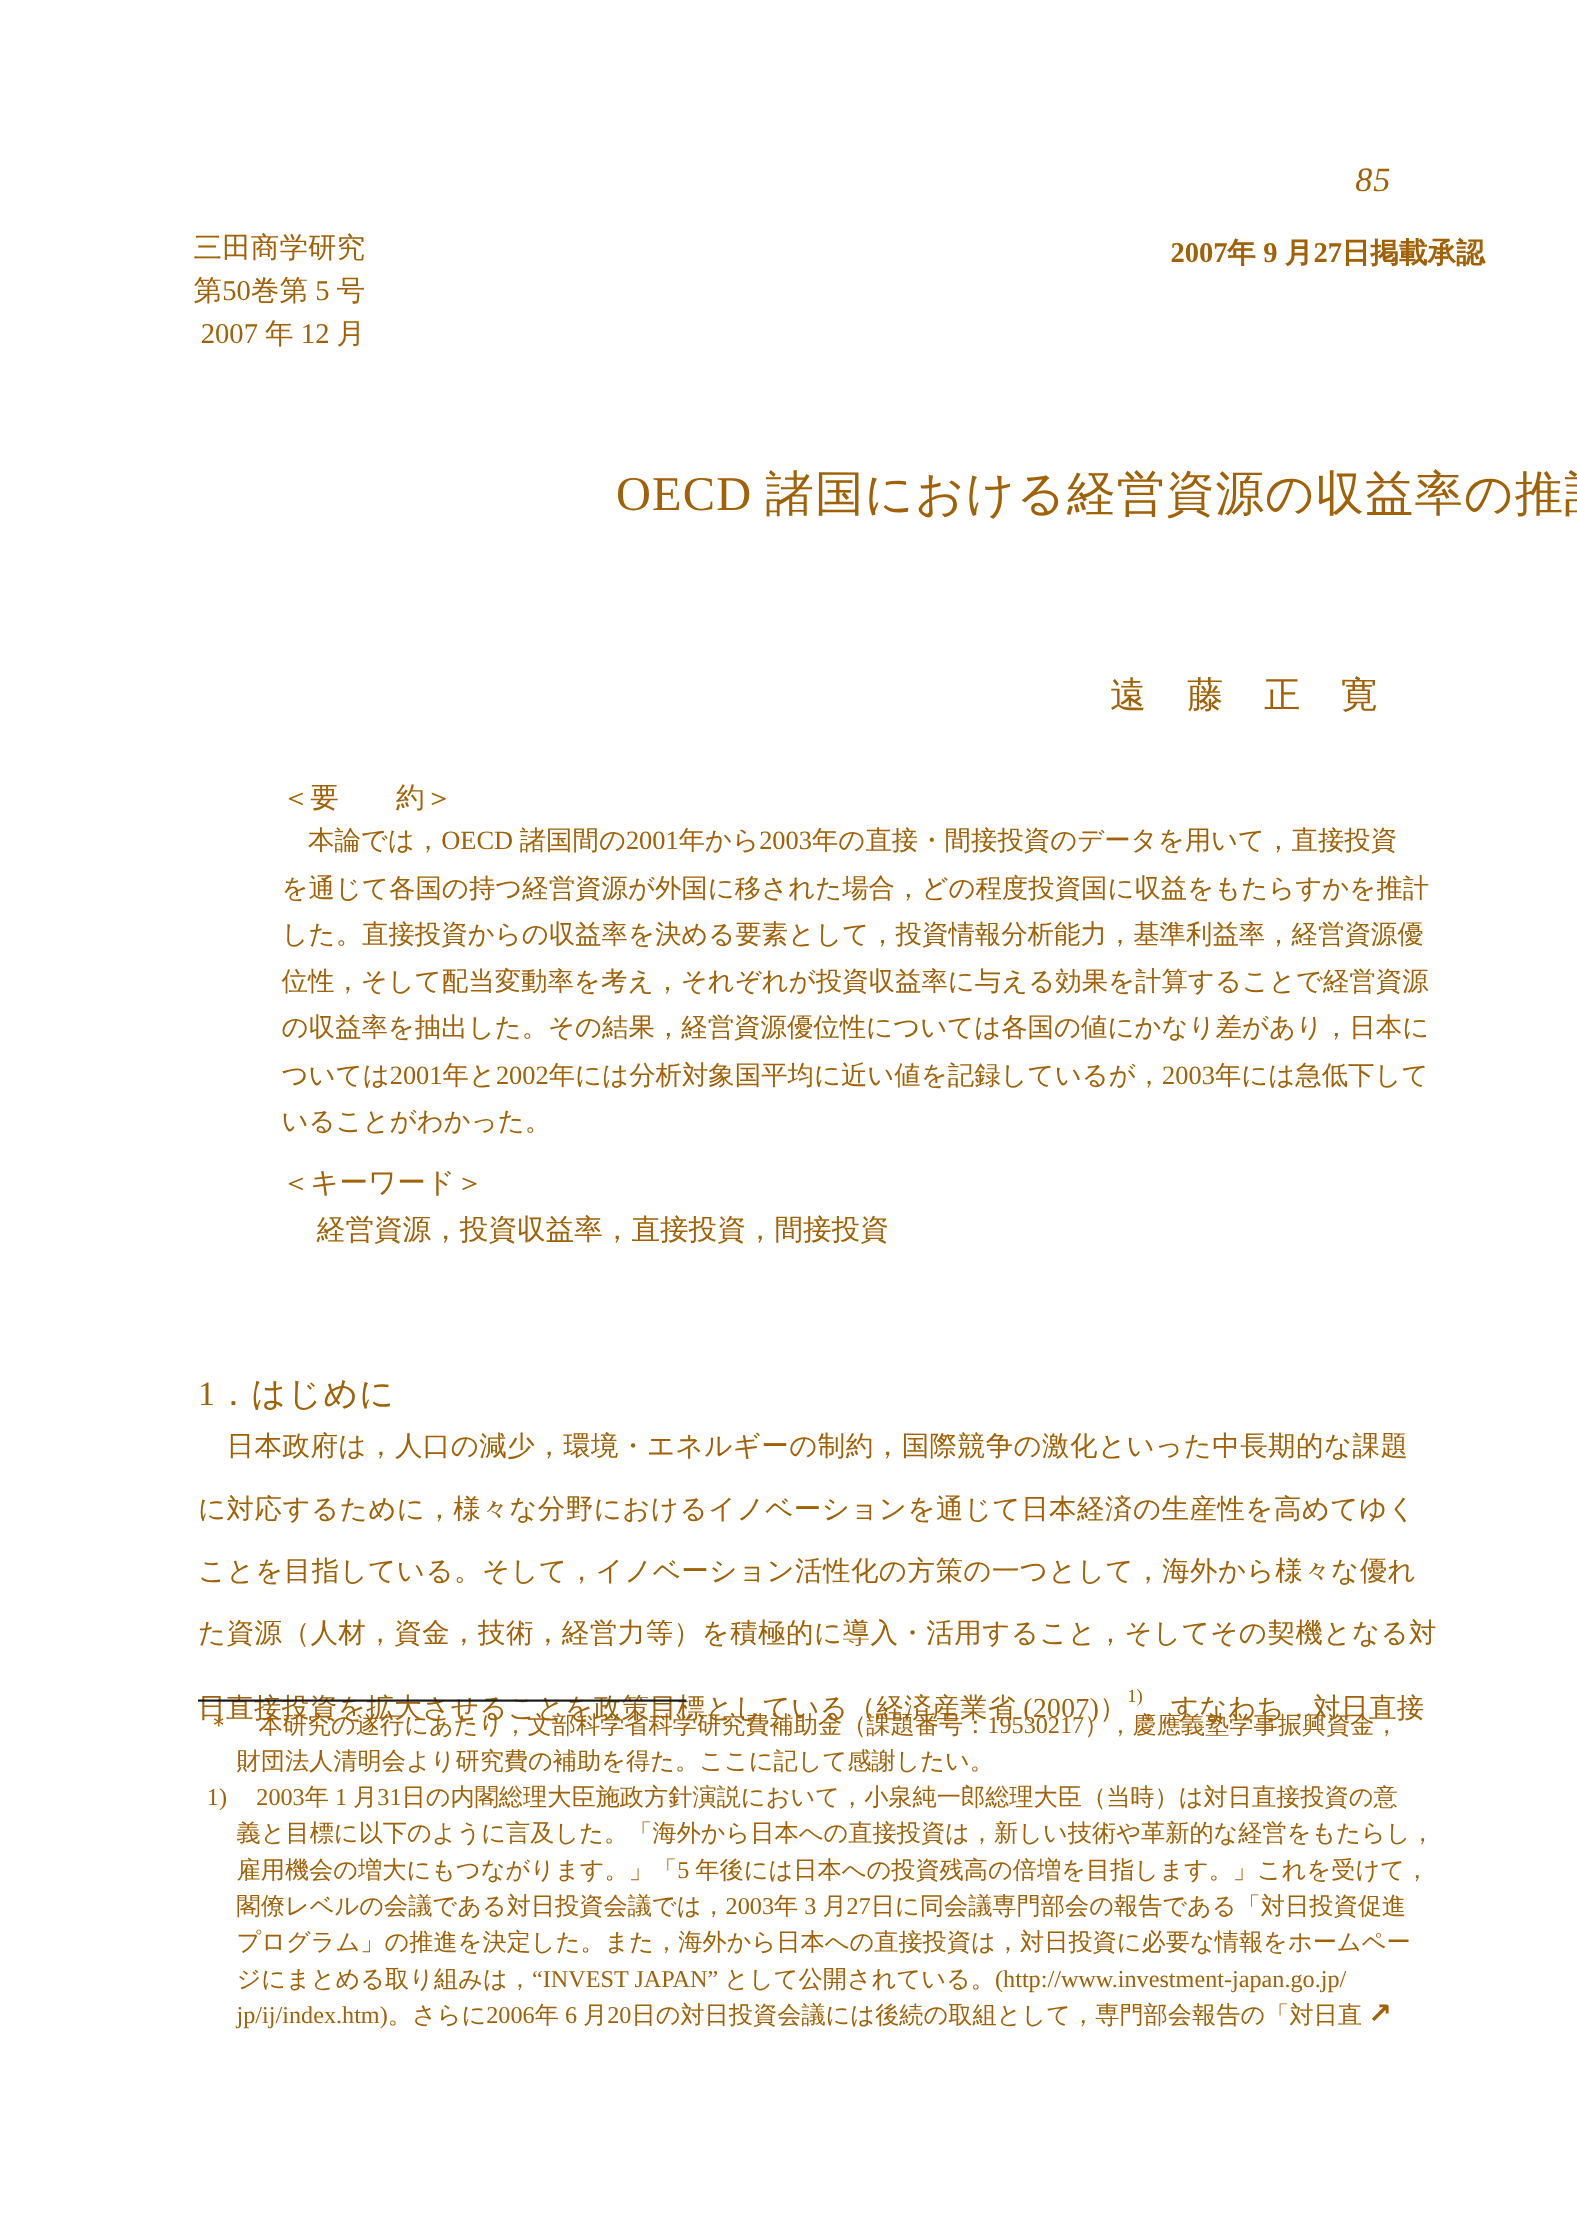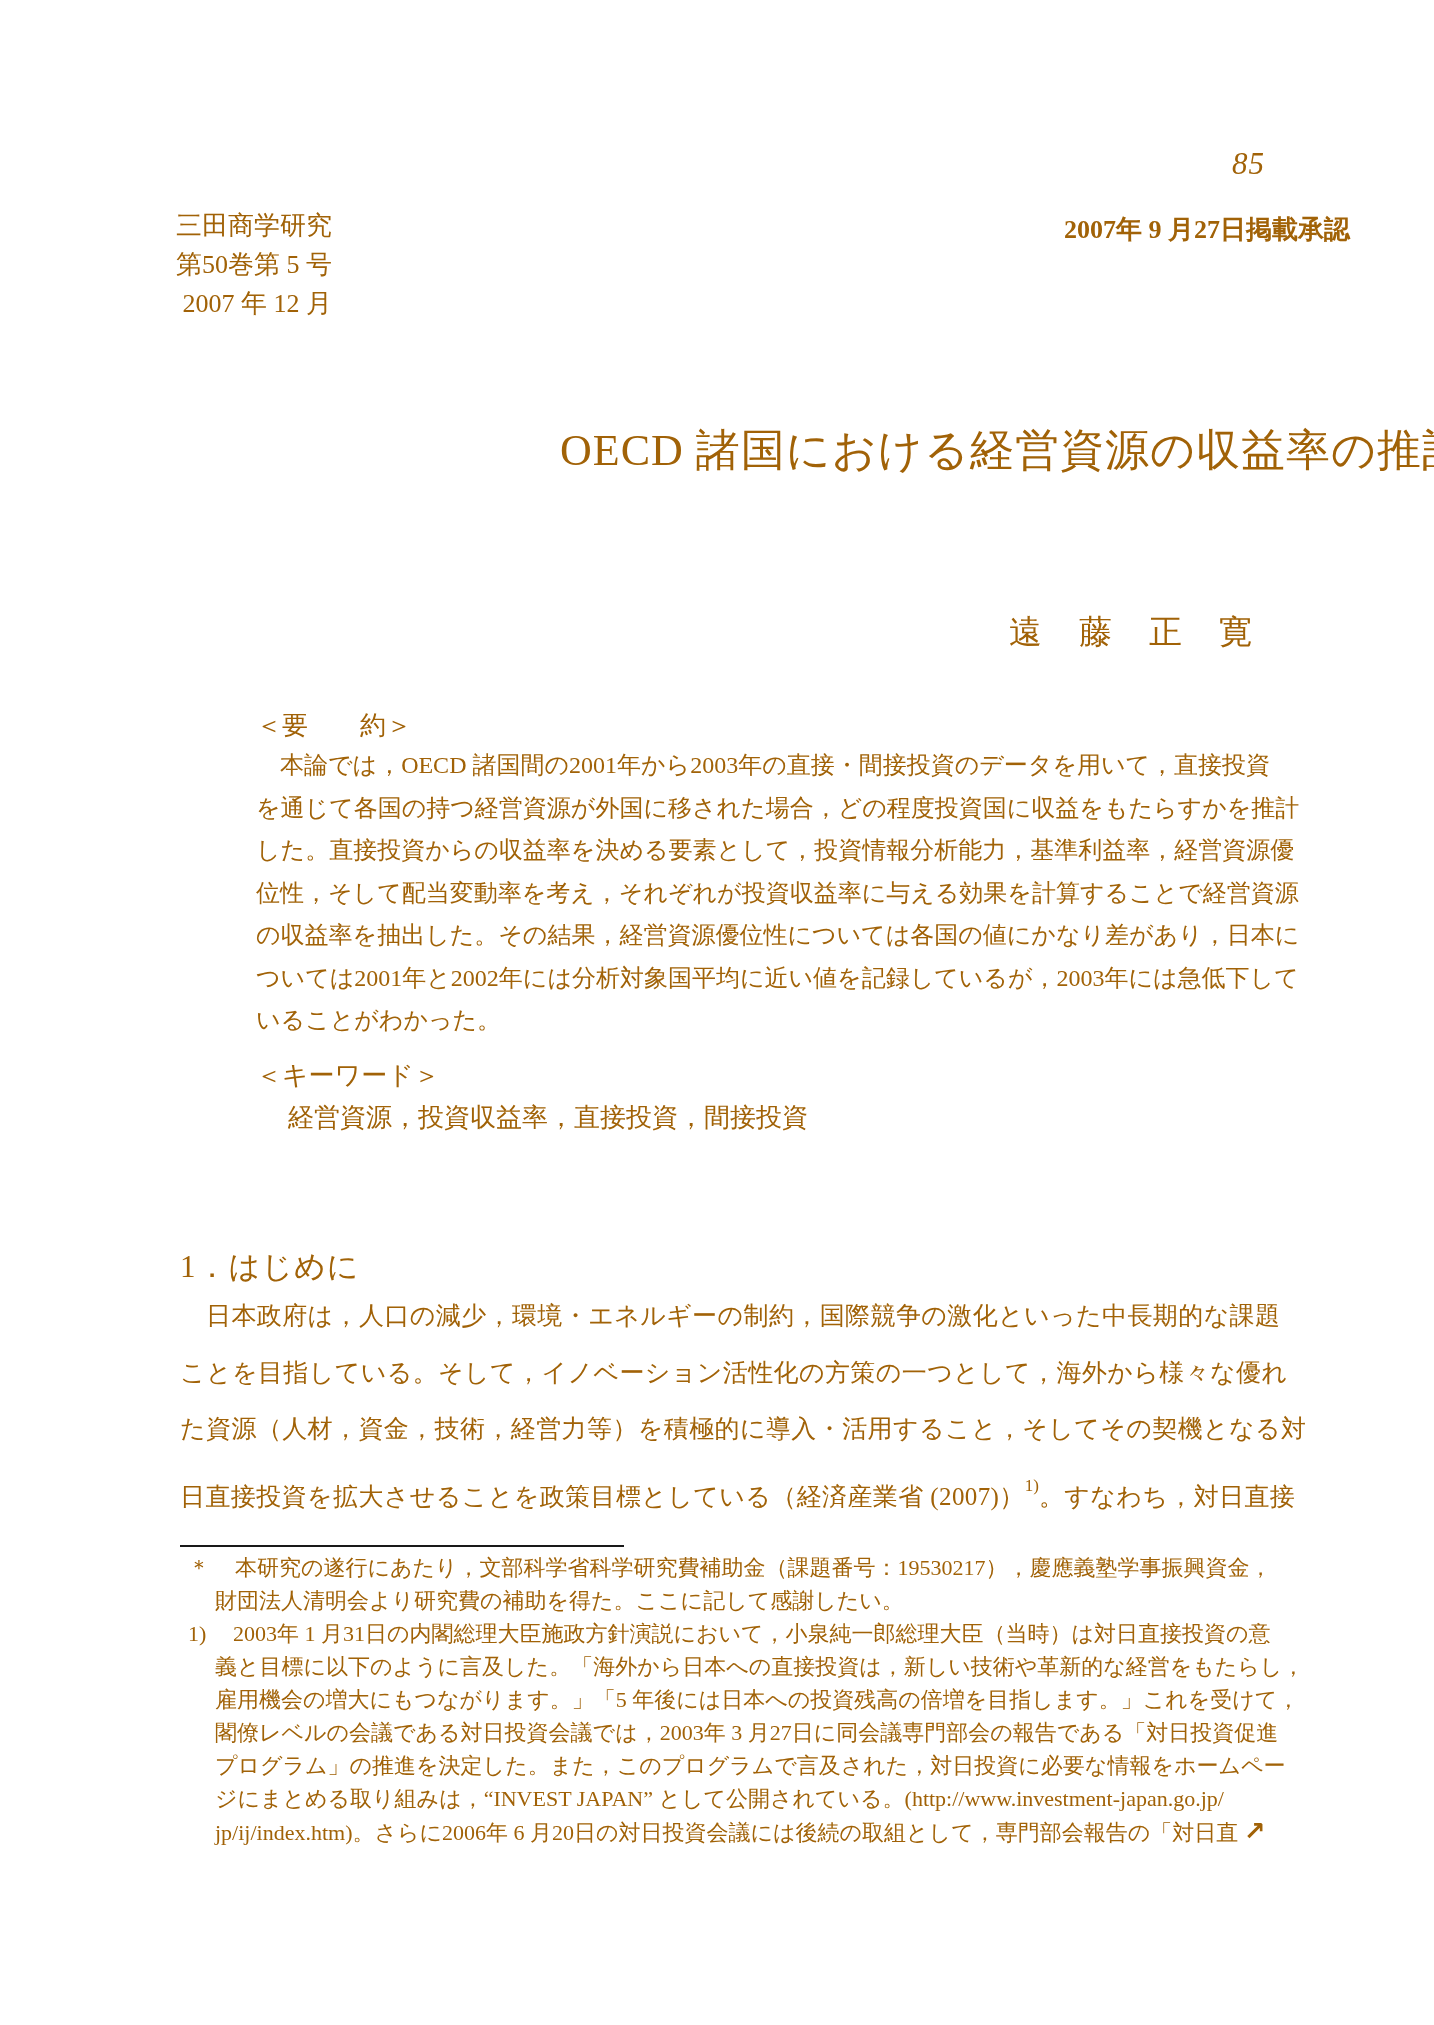--- a/index.html
+++ b/index.html
@@ -112,32 +112,33 @@
     <div class="line nowrap">いることがわかった。</div>
   </div>
 
   <div class="keywords-heading nowrap">＜キーワード＞</div>
   <div class="keywords-line nowrap">経営資源，投資収益率，直接投資，間接投資</div>
 
   <div class="section-heading nowrap">1．はじめに</div>
 
   <div class="intro-body">
     <div class="line nowrap indent1">日本政府は，人口の減少，環境・エネルギーの制約，国際競争の激化といった中長期的な課題</div>
+    <div class="line nowrap">に対応するために，様々な分野におけるイノベーションを通じて日本経済の生産性を高めてゆく</div>
     <div class="line nowrap">ことを目指している。そして，イノベーション活性化の方策の一つとして，海外から様々な優れ</div>
     <div class="line nowrap">た資源（人材，資金，技術，経営力等）を積極的に導入・活用すること，そしてその契機となる対</div>
     <div class="line nowrap"><span>日直接投資を拡大させることを政策目標としている（経済産業省 (2007)）</span><span class="fn-sup">1)</span><span>。すなわち，対日直接</span></div>
   </div>
 
   <div class="footnote-rule"></div>
 
   <div class="footnotes">
     <div class="line nowrap"><span class="fn-marker-star">＊</span><span>本研究の遂行にあたり，文部科学省科学研究費補助金（課題番号：19530217），慶應義塾学事振興資金，</span></div>
     <div class="line nowrap fn-cont">財団法人清明会より研究費の補助を得た。ここに記して感謝したい。</div>
     <div class="line nowrap"><span class="fn-marker-num">1)</span><span>2003年 1 月31日の内閣総理大臣施政方針演説において，小泉純一郎総理大臣（当時）は対日直接投資の意</span></div>
     <div class="line nowrap fn-cont">義と目標に以下のように言及した。「海外から日本への直接投資は，新しい技術や革新的な経営をもたらし，</div>
     <div class="line nowrap fn-cont">雇用機会の増大にもつながります。」「5 年後には日本への投資残高の倍増を目指します。」これを受けて，</div>
     <div class="line nowrap fn-cont">閣僚レベルの会議である対日投資会議では，2003年 3 月27日に同会議専門部会の報告である「対日投資促進</div>
-    <div class="line nowrap fn-cont">プログラム」の推進を決定した。また，このプログラムで言及された，対日投資に必要な情報をホームペー</div>
+    <div class="line nowrap fn-cont">プログラム」の推進を決定した。また，海外から日本への直接投資は，対日投資に必要な情報をホームペー</div>
     <div class="line nowrap fn-cont">ジにまとめる取り組みは，“INVEST JAPAN” として公開されている。(http://www.investment-japan.go.jp/</div>
     <div class="line nowrap fn-cont"><span>jp/ij/index.htm)。さらに2006年 6 月20日の対日投資会議には後続の取組として，専門部会報告の「対日直</span><span> </span><span class="cont-arrow">↗</span></div>
   </div>
 
 </div>
 
 </body></html>

